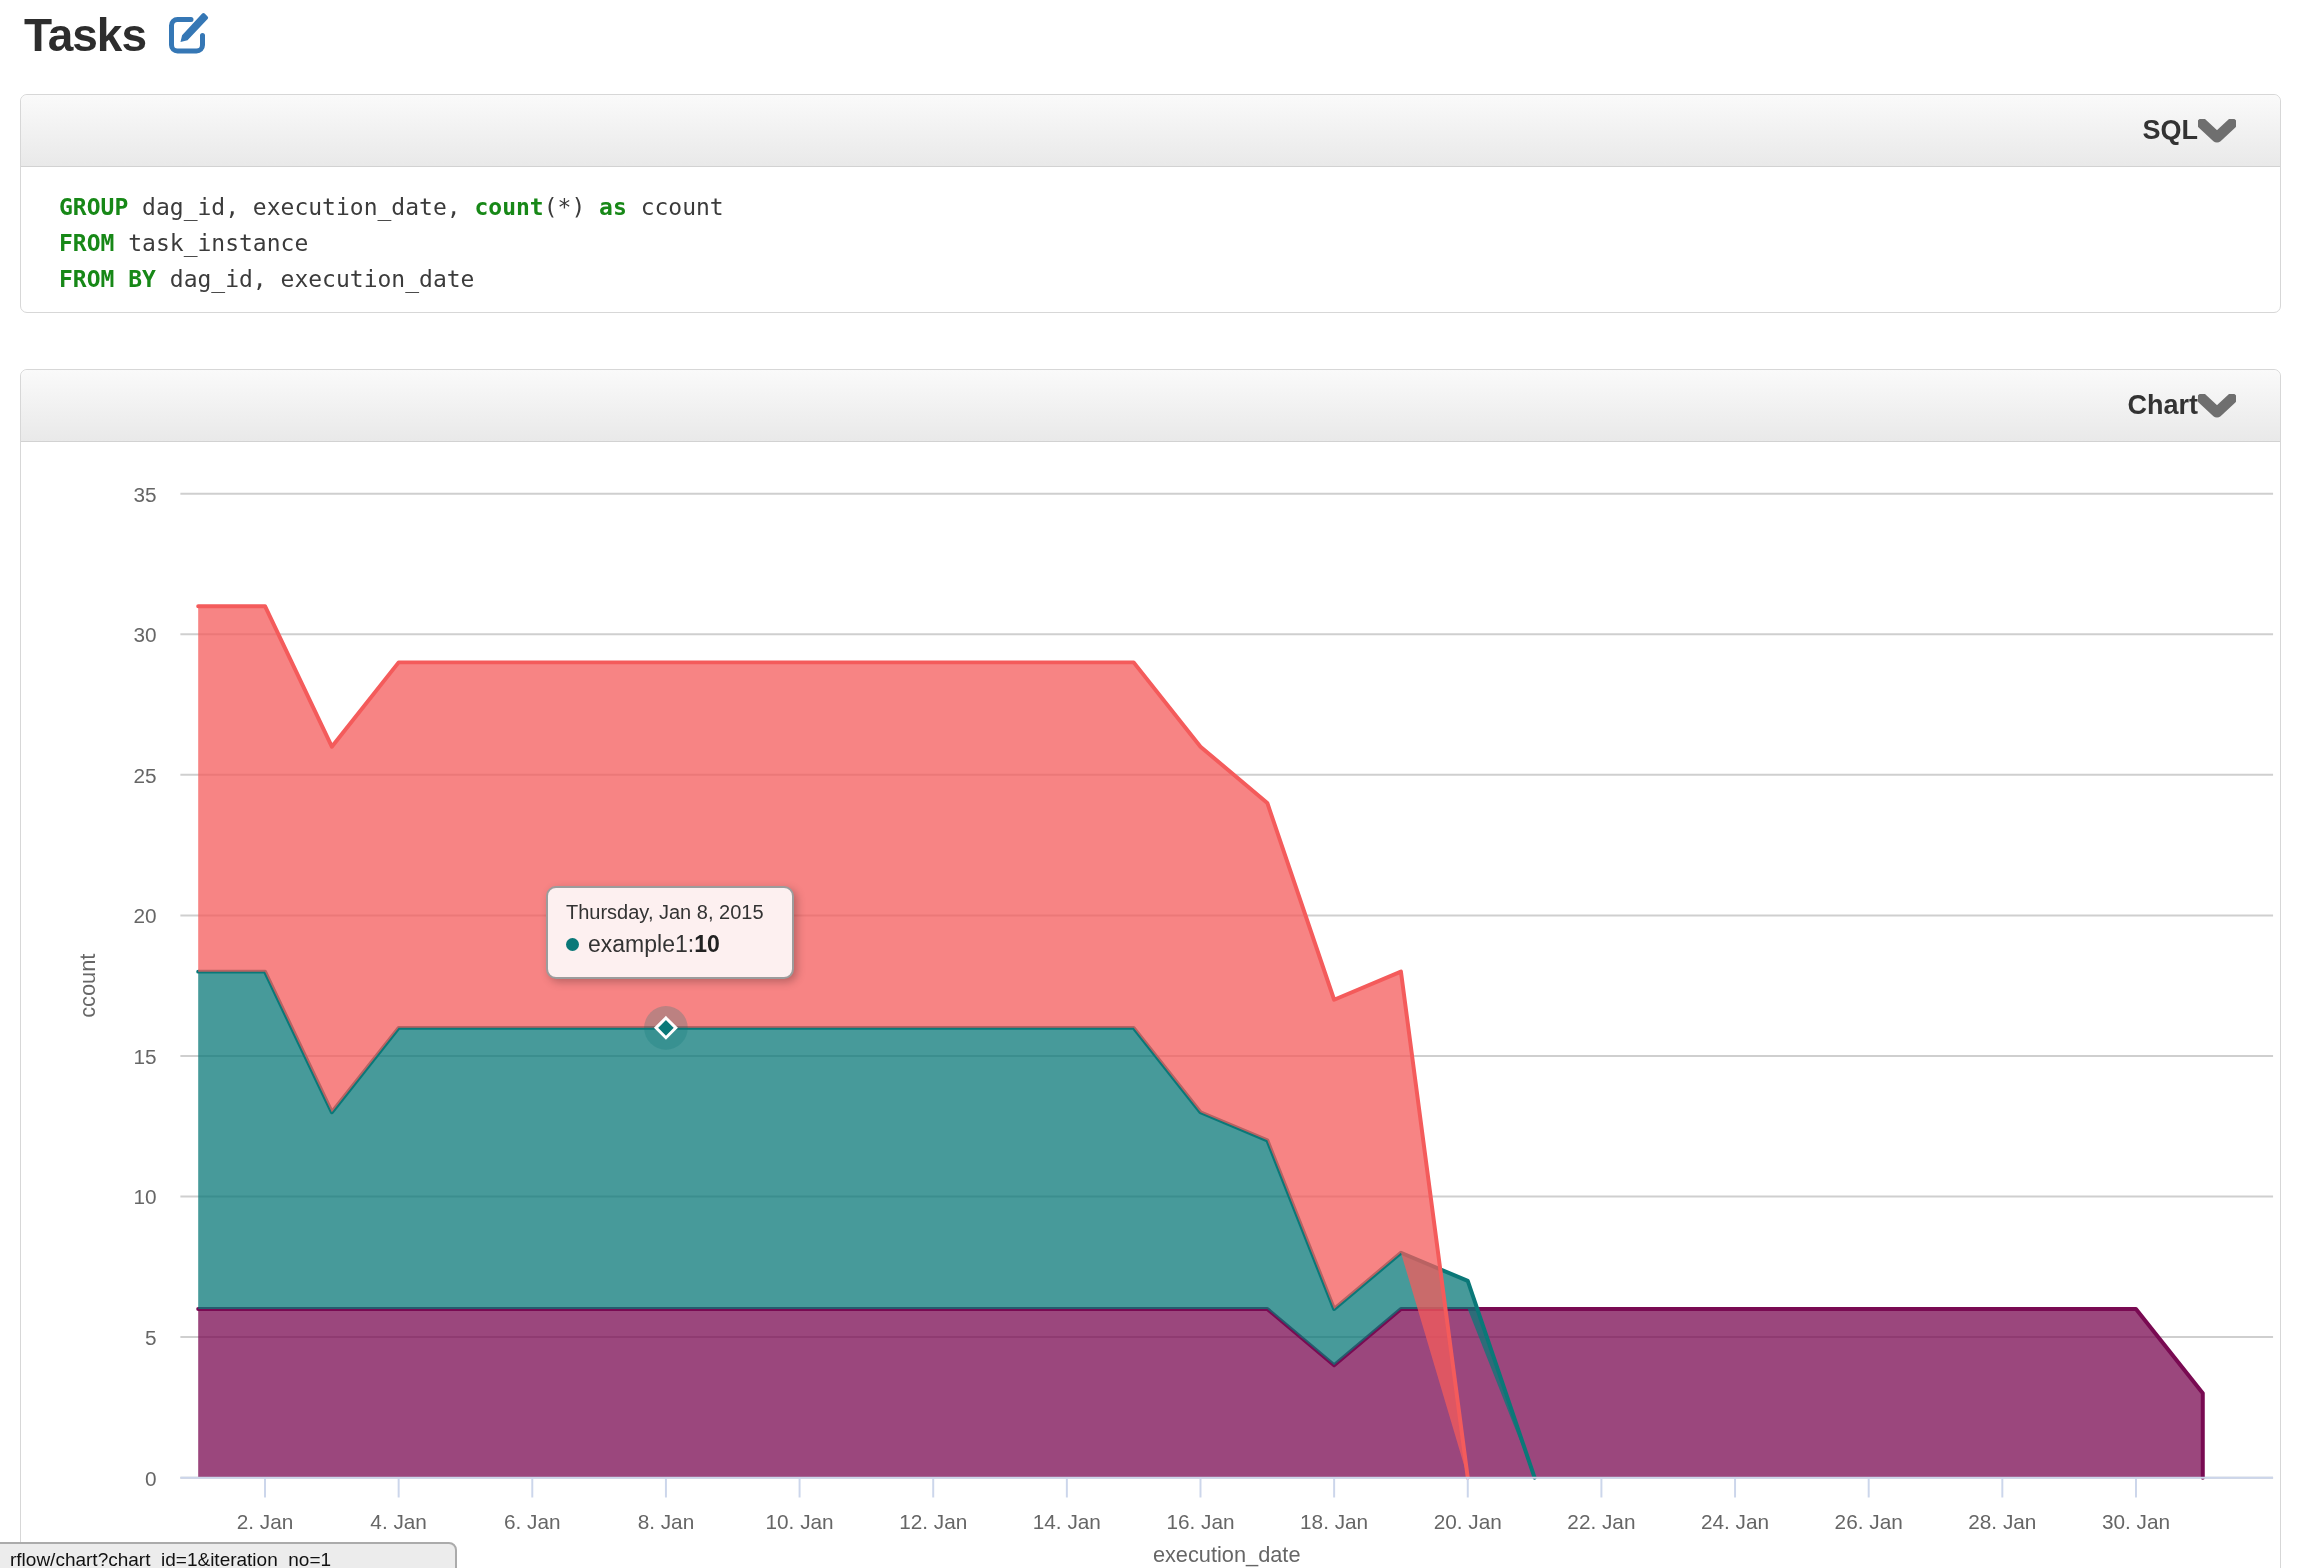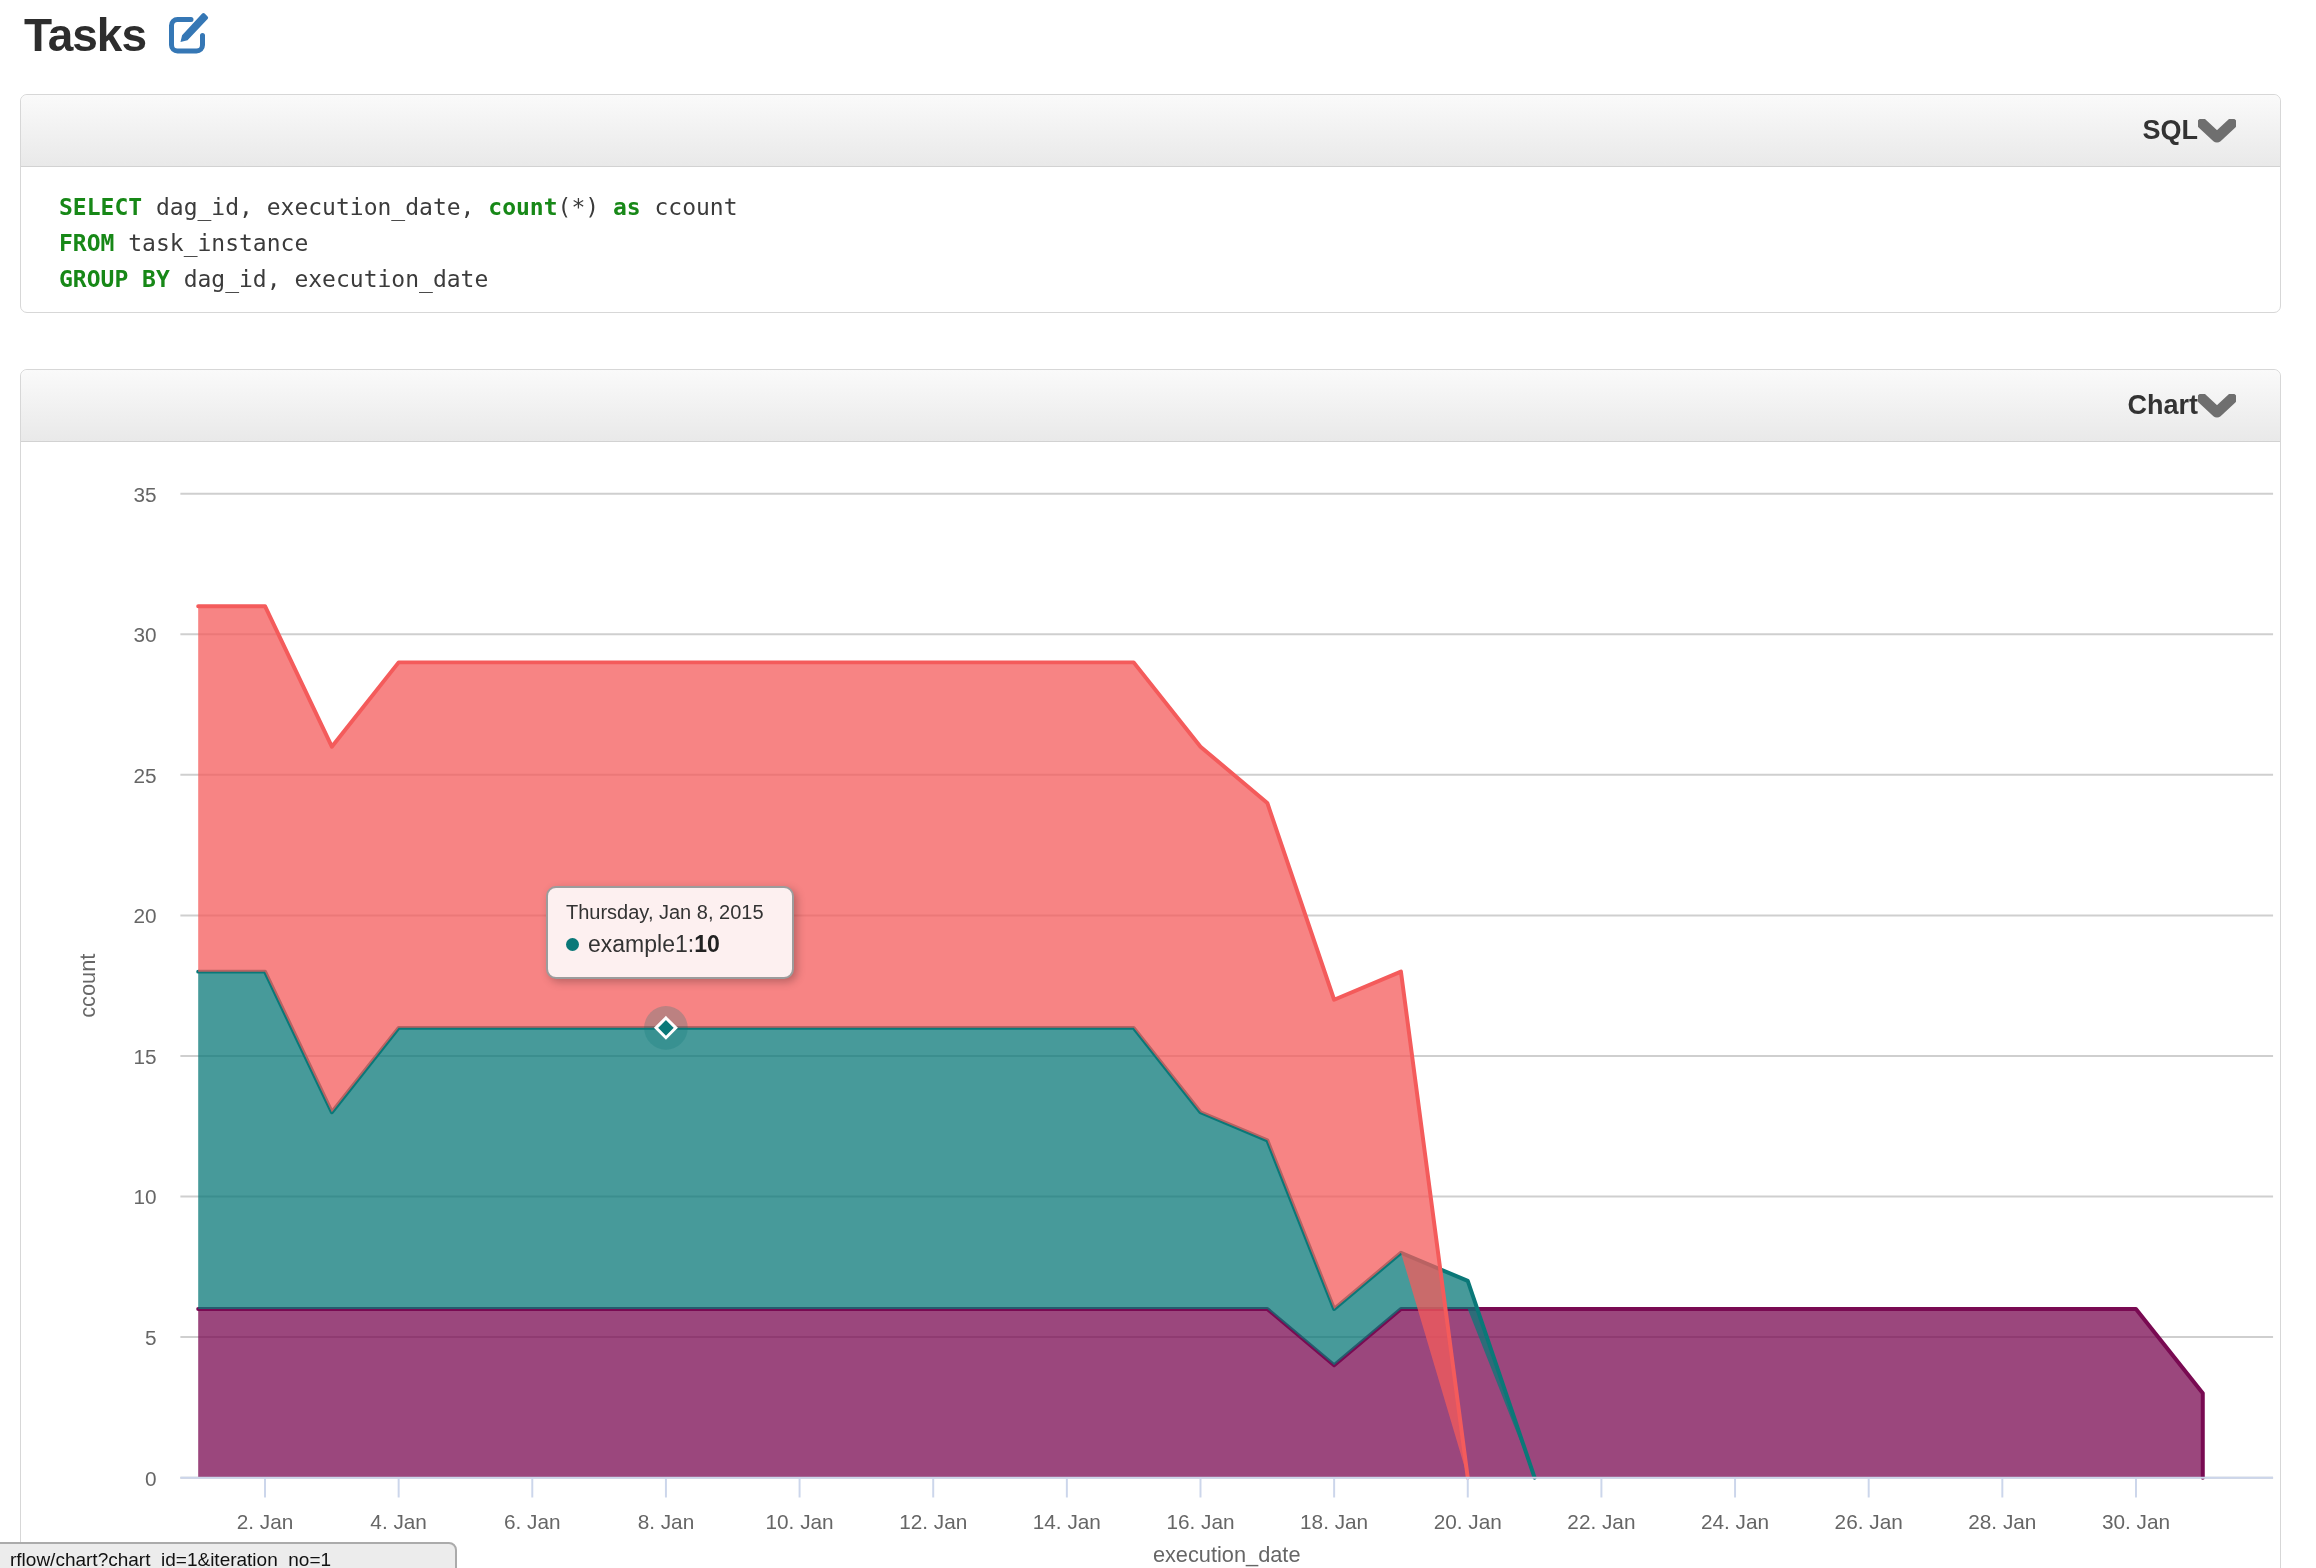--- a/index.html
+++ b/index.html
@@ -54,21 +54,21 @@
 
 <section class="panel" id="sql-panel">
   <div class="panel-heading">
     <span class="panel-title">SQL</span>
     <span class="chev">
       <svg viewBox="0 0 36 22" width="38" height="24">
         <path d="M4 4 L18 17 L32 4" fill="none" stroke="#6f6f6f" stroke-width="10" stroke-linecap="round" stroke-linejoin="round"></path>
       </svg>
     </span>
   </div>
-  <pre id="sql-code"><div><span class="kw">SELECT</span><span> dag_id, execution_date, </span><span class="kw">count</span><span>(*) </span><span class="kw">as</span><span> ccount</span></div><div><span class="kw">FROM</span><span> task_instance</span></div><div><span class="kw">GROUP BY</span><span> dag_id, execution_date</span></div></pre>
+  <pre id="sql-code"><div><span class="kw">GROUP</span><span> dag_id, execution_date, </span><span class="kw">count</span><span>(*) </span><span class="kw">as</span><span> ccount</span></div><div><span class="kw">FROM</span><span> task_instance</span></div><div><span class="kw">FROM BY</span><span> dag_id, execution_date</span></div></pre>
 </section>
 
 <section class="panel" id="chart-panel">
   <div class="panel-heading">
     <span class="panel-title">Chart</span>
     <span class="chev">
       <svg viewBox="0 0 36 22" width="38" height="24">
         <path d="M4 4 L18 17 L32 4" fill="none" stroke="#6f6f6f" stroke-width="10" stroke-linecap="round" stroke-linejoin="round"></path>
       </svg>
     </span>

